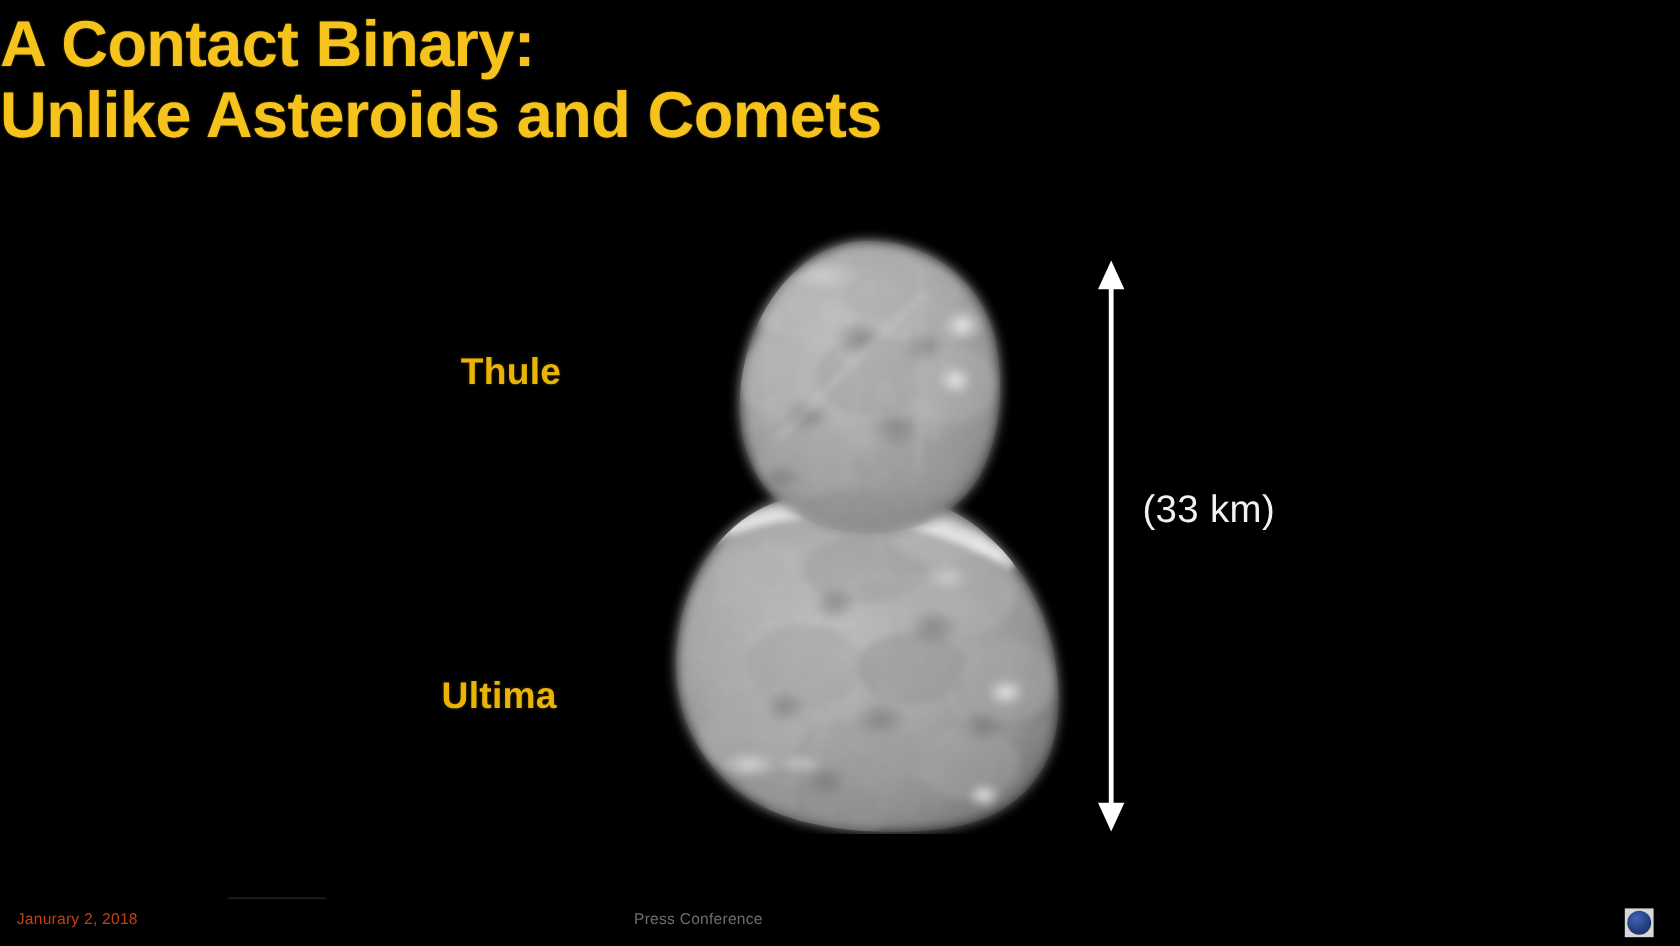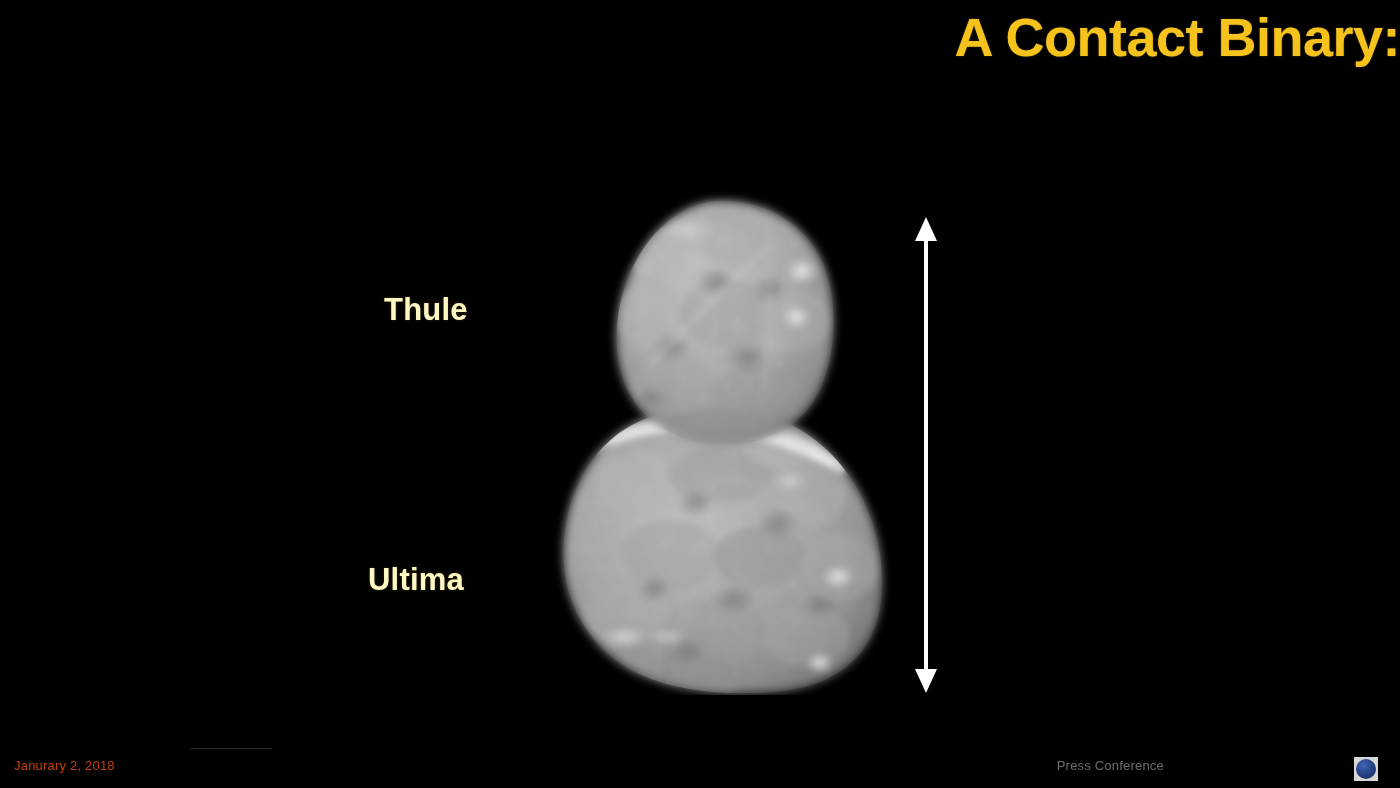--- a/index.html
+++ b/index.html
@@ -20,21 +20,21 @@
     background: #000000;
     overflow: hidden;
   }
 
   
   #title-block {
     position: absolute;
     left: 0;
     top: 10px;
     width: 1400px;
-    text-align: right;
+    text-align: left;
     line-height: 1.02;
     pointer-events: none;
   }
   .title-line {
     display: block;
     color: #F6C31C;
     font-weight: bold;
     font-size: 54px;
     letter-spacing: -0.5px;
     text-shadow: 0 0 2px rgba(246,195,28,0.35);
@@ -48,21 +48,21 @@
     left: 1216px;
     top: 58px;
     width: 118px;
     height: 108px;
     opacity: 0.62;
   }
 
   
   .lobe-label {
     position: absolute;
-    color: #fef9c3;
+    color: #eab308;
     font-weight: bold;
     font-size: 31px;
     letter-spacing: 0.2px;
     text-shadow: 0 0 3px rgba(240,184,26,0.25);
   }
   #label-thule  { left: 384px; top: 292px; }
   #label-ultima { left: 368px; top: 562px; }
 
   
   #object-wrap {
@@ -108,21 +108,21 @@
     top: 758px;
     color: #c2410c;
     font-size: 13px;
     letter-spacing: 0.2px;
   }
   #footer-center {
     position: absolute;
     left: 0;
     top: 758px;
     width: 1164px;
-    text-align: right;
+    text-align: center;
     color: #6e6e6e;
     font-size: 13px;
     letter-spacing: 0.2px;
   }
   #footer-badge {
     position: absolute;
     left: 1354px;
     top: 757px;
     width: 24px;
     height: 24px;
@@ -137,20 +137,21 @@
     background: radial-gradient(circle at 38% 32%, #3f63b5 0%, #23407e 55%, #16295a 100%);
   }
 </style>
 </head>
 <body>
 
 <div id="slide">
 
   <div id="title-block">
     <span class="title-line l1">A Contact Binary:</span>
+    <span class="title-line l2">Unlike Asteroids and Comets</span>
   </div>
 
 
   <div class="lobe-label" id="label-thule">Thule</div>
   <div class="lobe-label" id="label-ultima">Ultima</div>
 
   <div id="object-wrap">
     <svg id="object-svg" viewBox="0 0 400 510" aria-hidden="true">
       <defs>
         <filter id="fgrain" x="-20%" y="-20%" width="140%" height="140%">
@@ -288,20 +289,21 @@
 
   <div id="scale-arrow">
     <svg viewBox="0 0 42 480" width="42" height="480" aria-hidden="true">
       <line x1="21" y1="16" x2="21" y2="464" stroke="#ffffff" stroke-width="4"></line>
       <polygon points="21,2 32,26 10,26" fill="#ffffff"></polygon>
       <polygon points="21,478 32,454 10,454" fill="#ffffff"></polygon>
     </svg>
   </div>
 
   <div id="scale-text">
+    <span>(33 km)</span>
   </div>
 
   <div id="footer-rule"></div>
   <div id="footer-date">Janurary 2, 2018</div>
   <div id="footer-center">Press Conference</div>
   <div id="footer-badge">
     <div class="badge-inner"></div>
   </div>
 
 </div>

